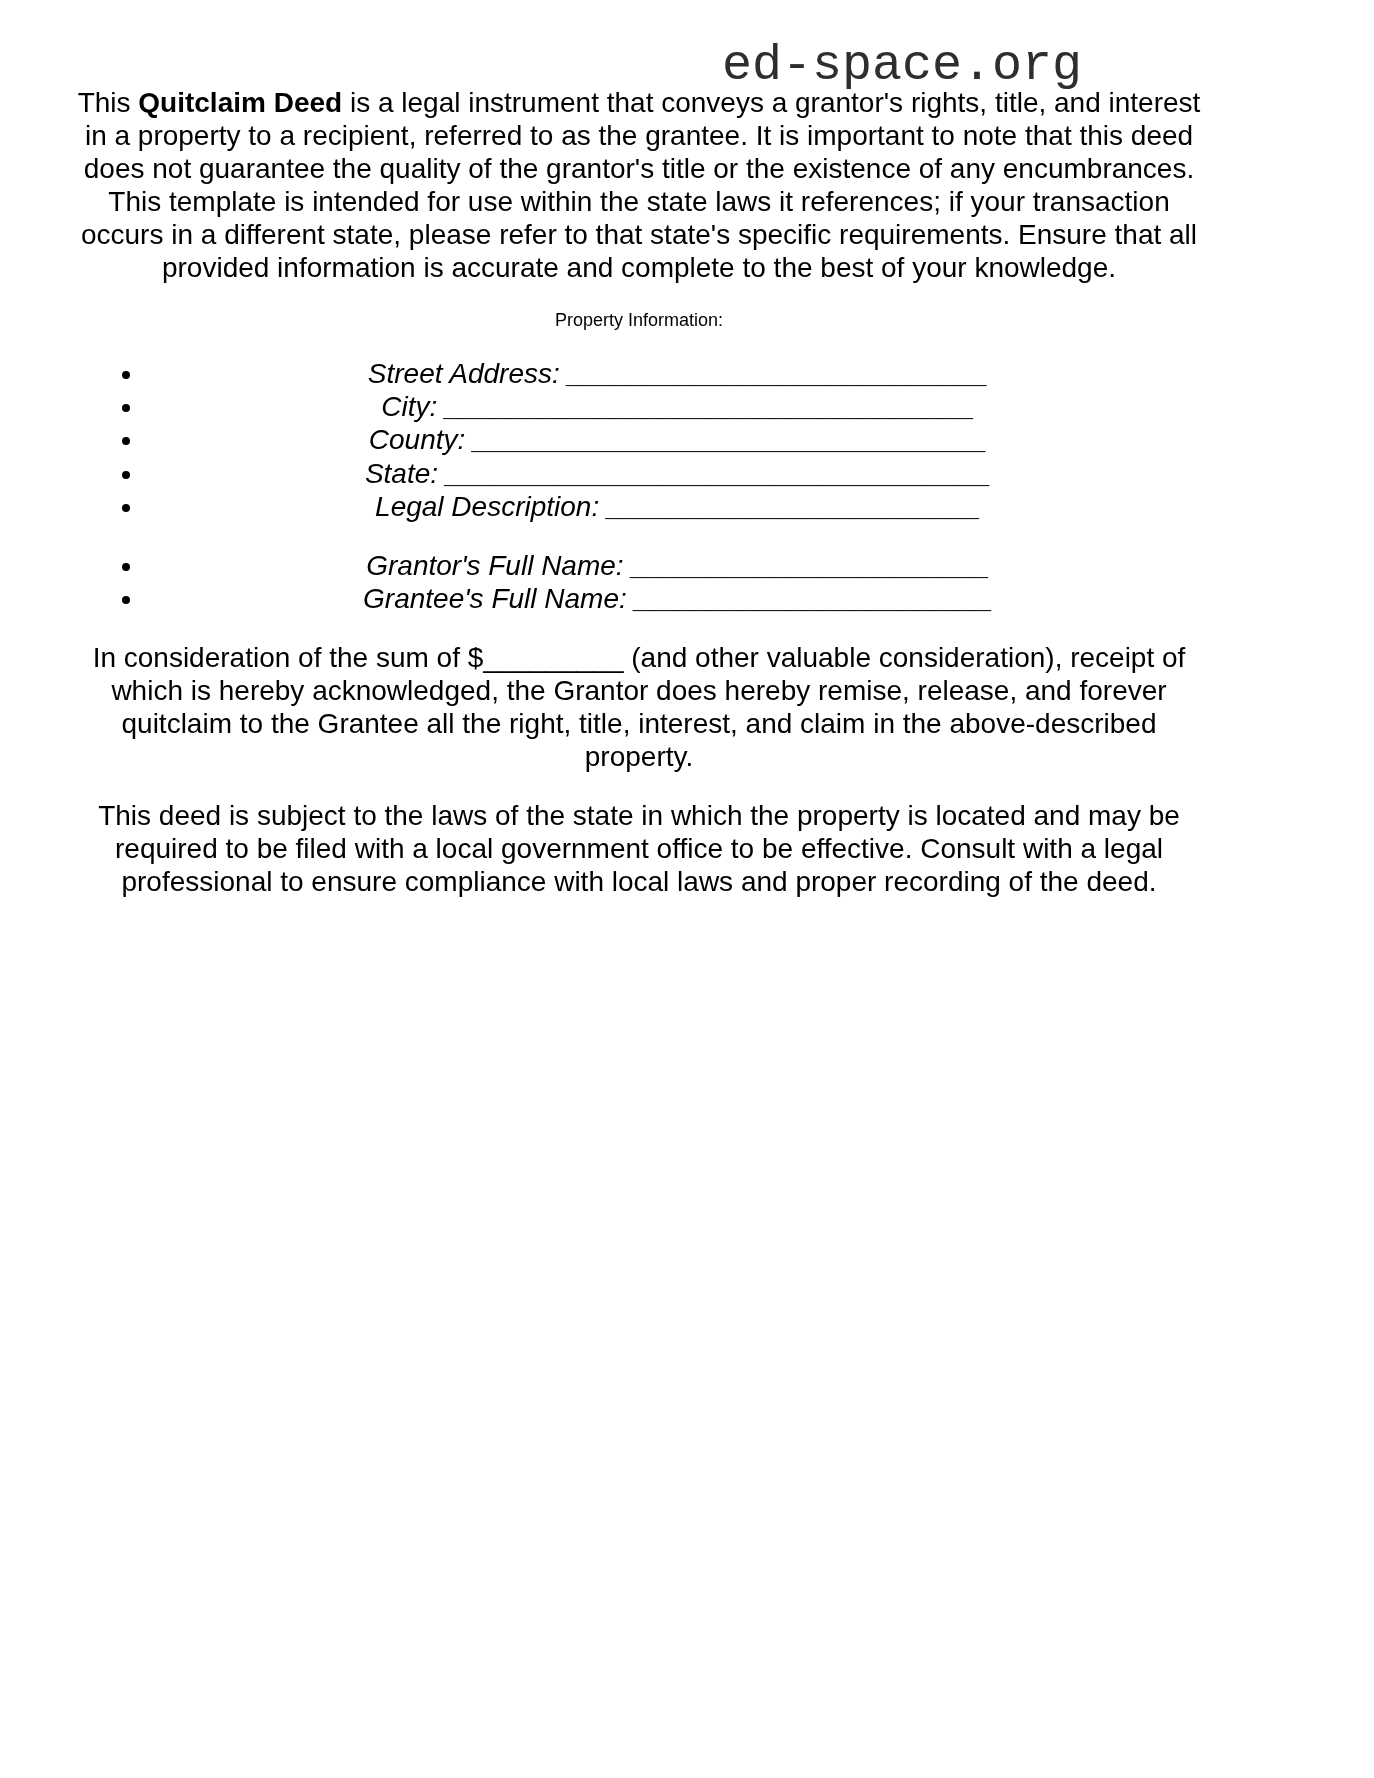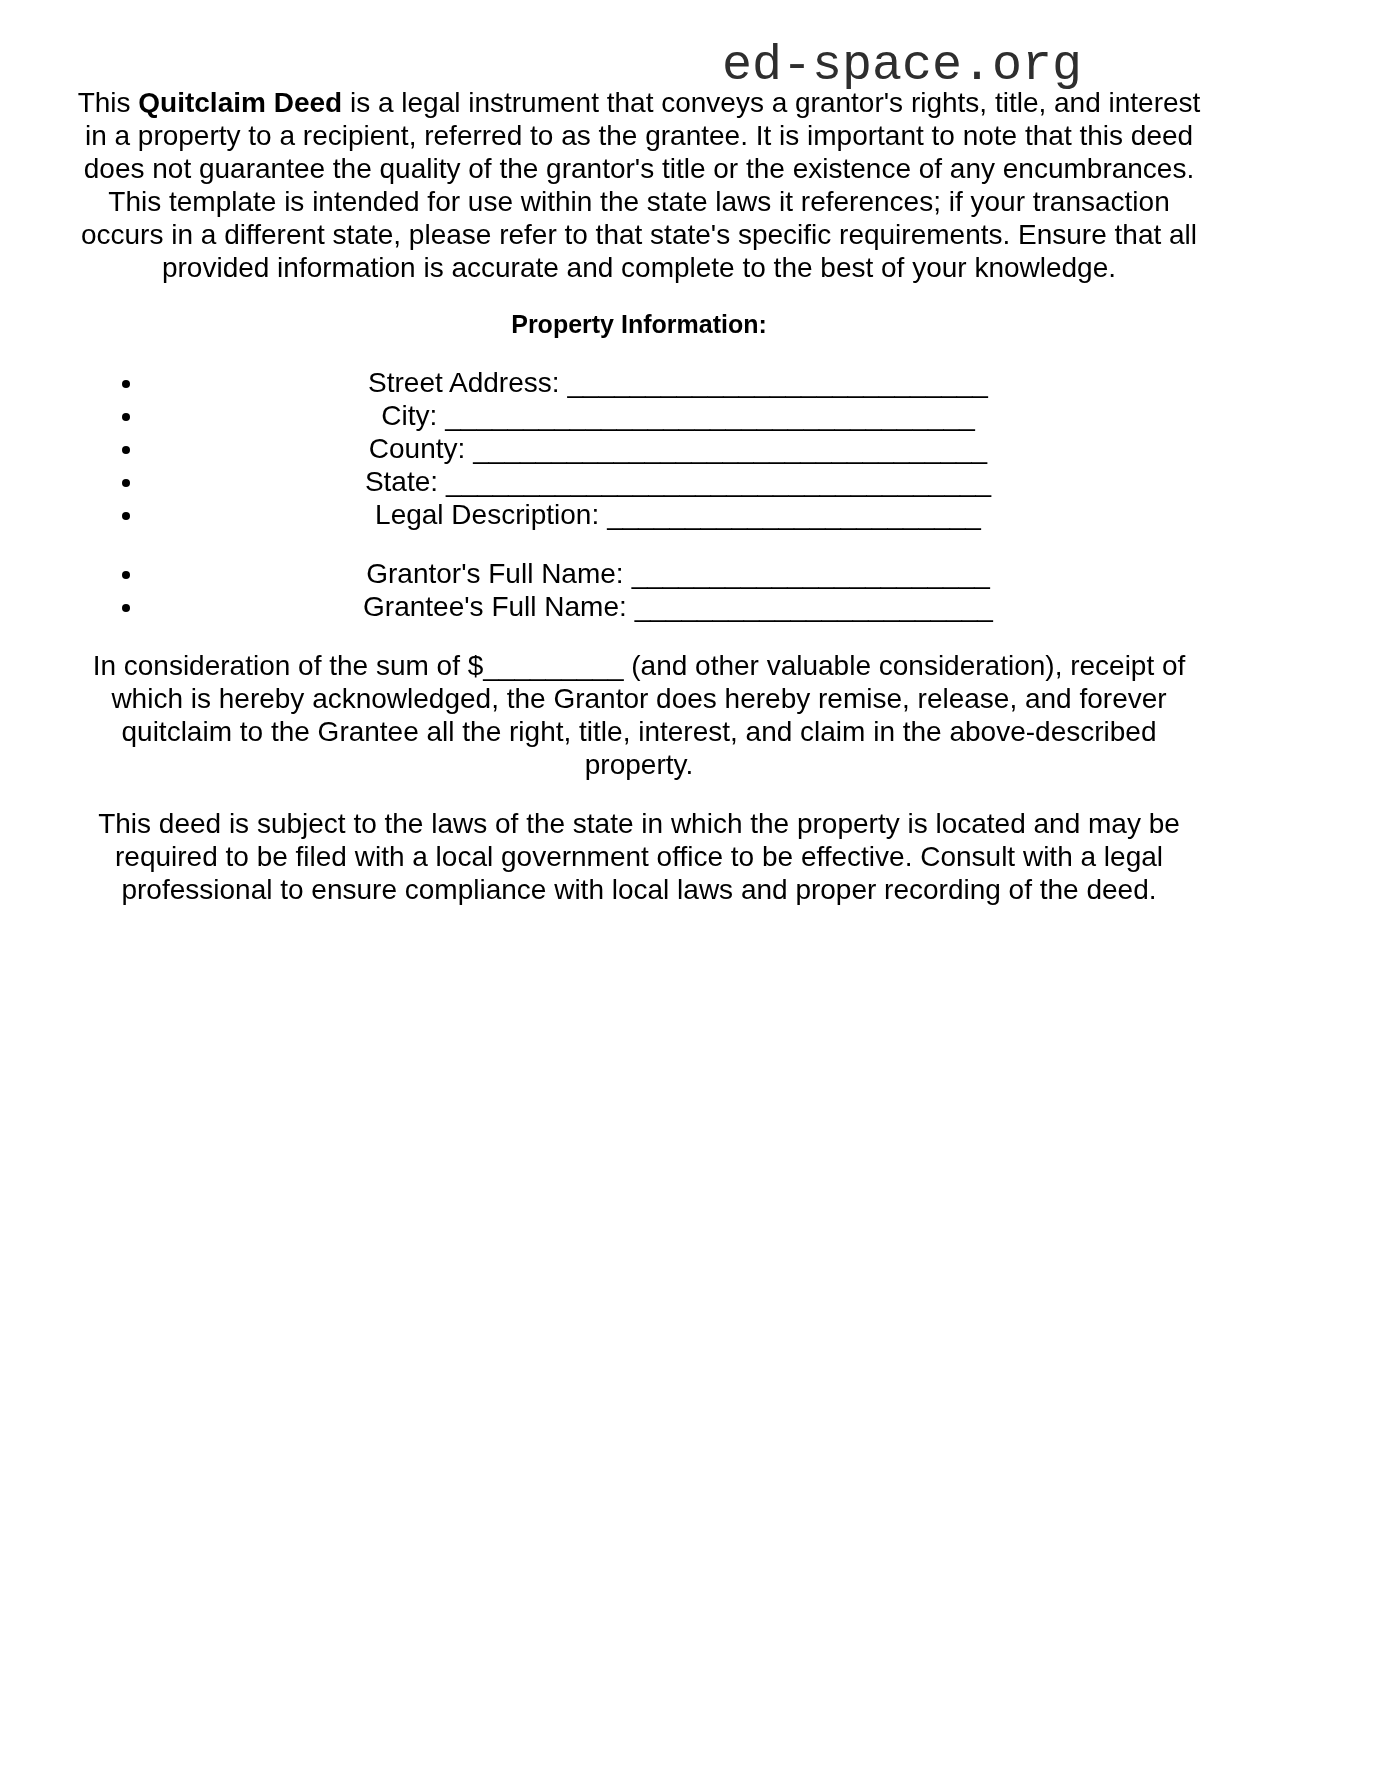--- a/index.html
+++ b/index.html
@@ -29,27 +29,28 @@
     pointer-events: none;
   }
   .content p,
   .content h2,
   .content ul {
     margin: 26px 0;
     text-align: center;
   }
   .content p.intro { margin-top: 0; }
   h2 {
-    font-size: 25px;
-    font-weight: bold;
+    font-size: 18px;
+    font-weight: normal;
     line-height: 1.18;
   }
   ul.fields {
     list-style: disc;
     padding-left: 78px;
+    font-style: italic;
   }
   ul.fields li {
     line-height: 1.18;
   }
   .blank {
     margin-left: 8px;
     white-space: nowrap;
   }
   .money-blank { white-space: nowrap; }
   strong { font-weight: bold; }

